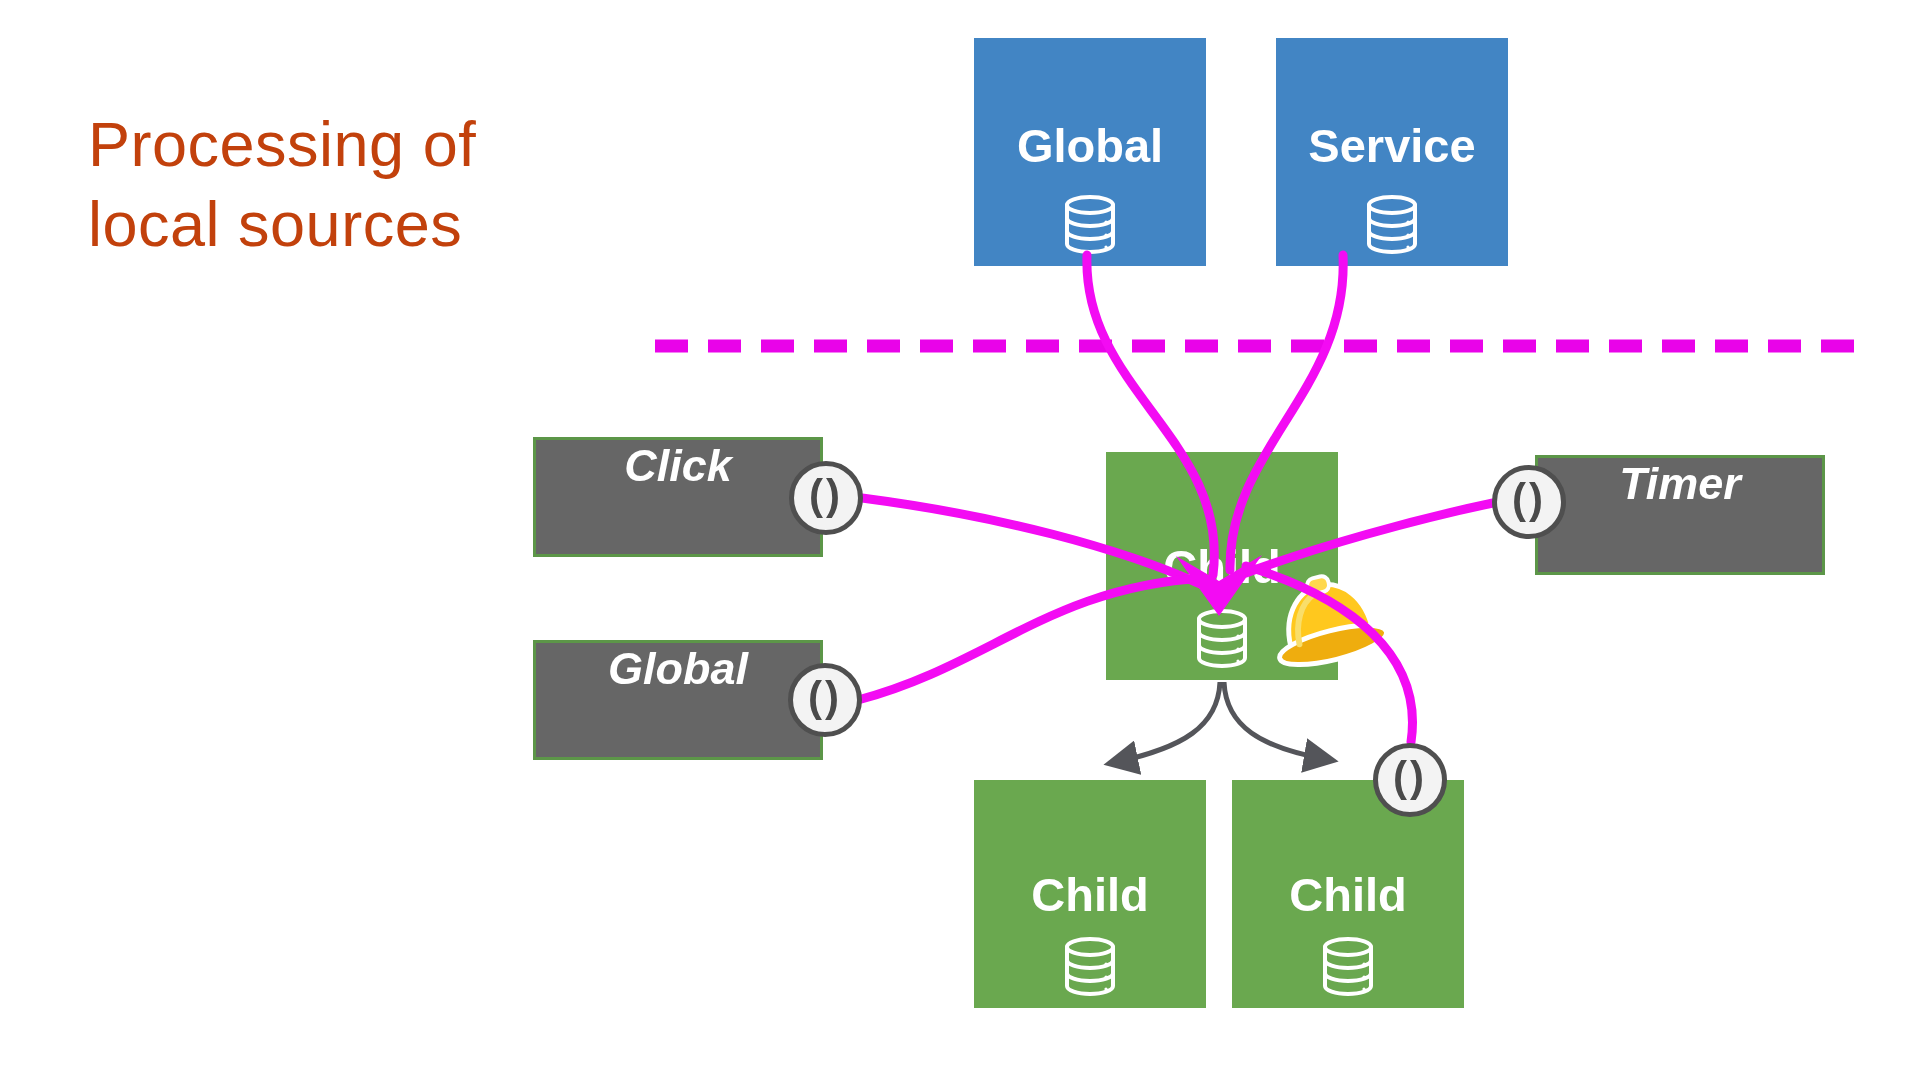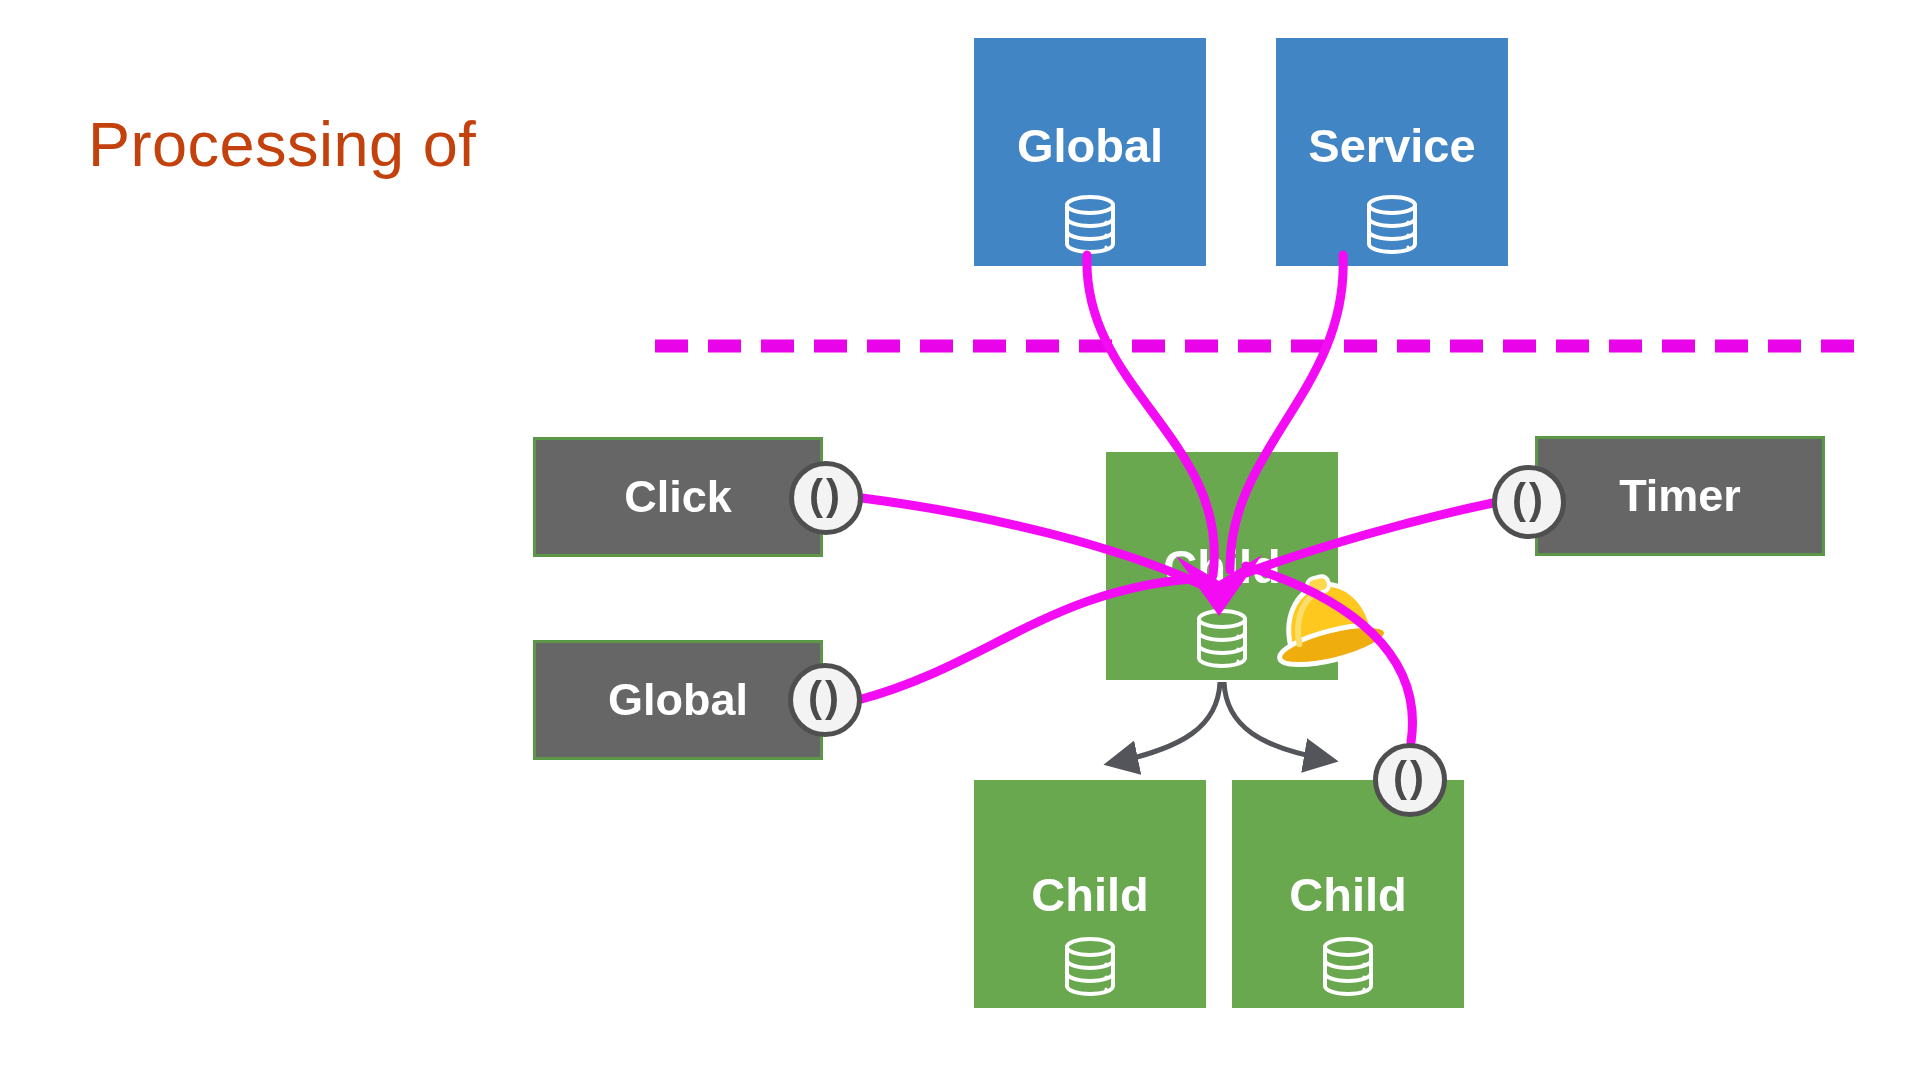--- a/index.html
+++ b/index.html
@@ -17,21 +17,21 @@
   .node.green{background:#6AA84F;}
   .node .label{position:absolute;left:0;right:0;top:47%;transform:translateY(-50%);
                text-align:center;color:#fff;font-weight:700;font-size:47px;}
   .node.green .label{top:50%;}
   .node .dbicon{position:absolute;left:50%;top:82%;transform:translate(-50%,-50%);
                 width:56px;height:62px;}
 
   
   .srcbox{position:absolute;width:290px;height:120px;background:#666666;
           border:3px solid #5C9648;box-sizing:border-box;z-index:1;
-          display:flex;align-items:center;justify-content:center;}
+          display:flex;justify-content:center;font-style:italic;}
   .srcbox .label{color:#fff;font-weight:700;font-size:45px;}
 
   
   .badge{position:absolute;width:74px;height:74px;border-radius:50%;
          background:#F3F3F3;border:5px solid #4F4F4F;box-sizing:border-box;
          z-index:4;display:flex;align-items:center;justify-content:center;}
   .badge .parens{color:#4A4A4A;font-weight:700;font-size:42px;letter-spacing:3px;
                  transform:translateY(-3px);}
 
   
@@ -55,20 +55,21 @@
       <circle cx="44" cy="41" r="1.6" fill="#FFFFFF" stroke="none"></circle>
       <circle cx="44" cy="53" r="1.6" fill="#FFFFFF" stroke="none"></circle>
     </g>
   </defs>
 </svg>
 
 <div class="stage">
 
   <div class="title">
     <div>Processing of</div>
+    <div>local sources</div>
   </div>
 
   <div class="node blue" style="left:974px;top:38px">
     <div class="label">Global</div>
     <svg class="dbicon" viewBox="0 0 56 62">
         <use href="#db-icon"></use>
       </svg>
   </div>
 
   <div class="node blue" style="left:1276px;top:38px">
@@ -98,21 +99,21 @@
         <use href="#db-icon"></use>
       </svg>
   </div>
 
   <div class="srcbox" style="left:533px;top:437px">
     <span class="label">Click</span>
   </div>
   <div class="srcbox" style="left:533px;top:640px">
     <span class="label">Global</span>
   </div>
-  <div class="srcbox" style="left:1535px;top:436px">
+  <div class="srcbox" style="left:1535px;top:455px">
     <span class="label">Timer</span>
   </div>
 
   <svg class="hat" viewBox="0 0 120 106">
     <g transform="rotate(-14 60 60)">
       <path d="M18,74 C16,38 36,16 60,14 C86,16 104,38 103,72 C103,78 92,82 60,83 C28,82 18,80 18,74 Z" fill="#FFC81E" stroke="#FFFFFF" stroke-width="5"></path>
       <rect x="49" y="6" width="22" height="16" rx="7" fill="#FFD84D" stroke="#FFFFFF" stroke-width="4"></rect>
       <ellipse cx="60" cy="77" rx="56" ry="15" fill="#EFAD0E" stroke="#FFFFFF" stroke-width="5"></ellipse>
       <path d="M27,68 C28,46 38,28 54,22" fill="none" stroke="#F9DE6A" stroke-width="6" stroke-linecap="round"></path>
     </g>

